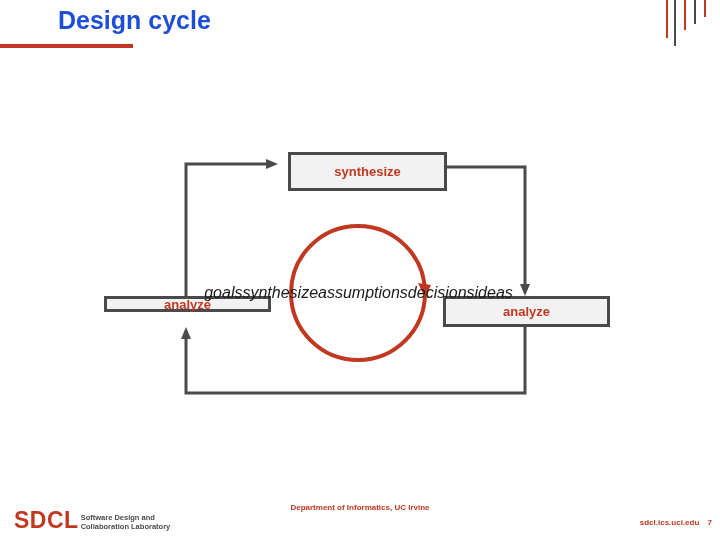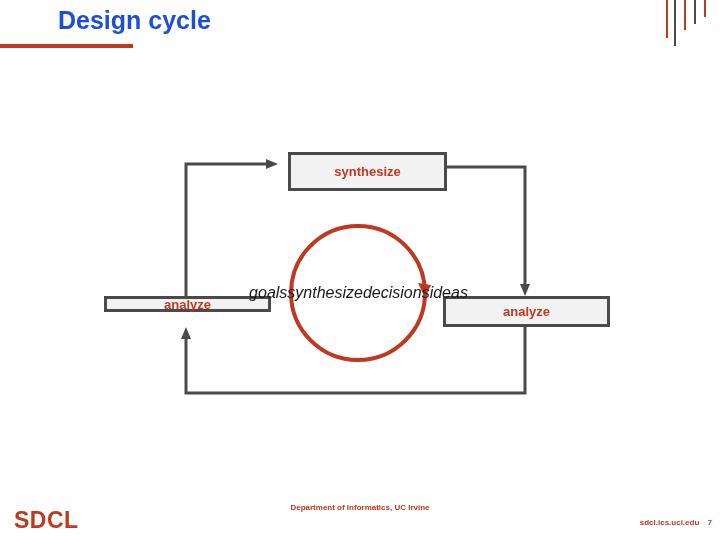--- a/index.html
+++ b/index.html
@@ -183,26 +183,31 @@
 
 <div class="proc-box" id="box-synthesize">synthesize</div>
 
 <div class="proc-box" id="box-analyze">analyze</div>
 
 <div class="proc-box" id="box-evaluate">analyze</div>
 
 <div id="circle-labels">
   <span>goals</span>
   <span>synthesize</span>
+  <span>assumptions</span>
   <span>decisions</span>
   <span>ideas</span>
 </div>
 
 <div id="footer-logo">
   <span class="mark">SDCL</span>
+  <span class="lab">
+    <span>Software Design and</span><br>
+    <span>Collaboration Laboratory</span>
+  </span>
 </div>
 
 <div id="footer-center">Department of Informatics, UC Irvine</div>
 
 <div id="footer-right">
   <span>sdcl.ics.uci.edu</span>
   <span class="pg">7</span>
 </div>
 
 </body></html>

